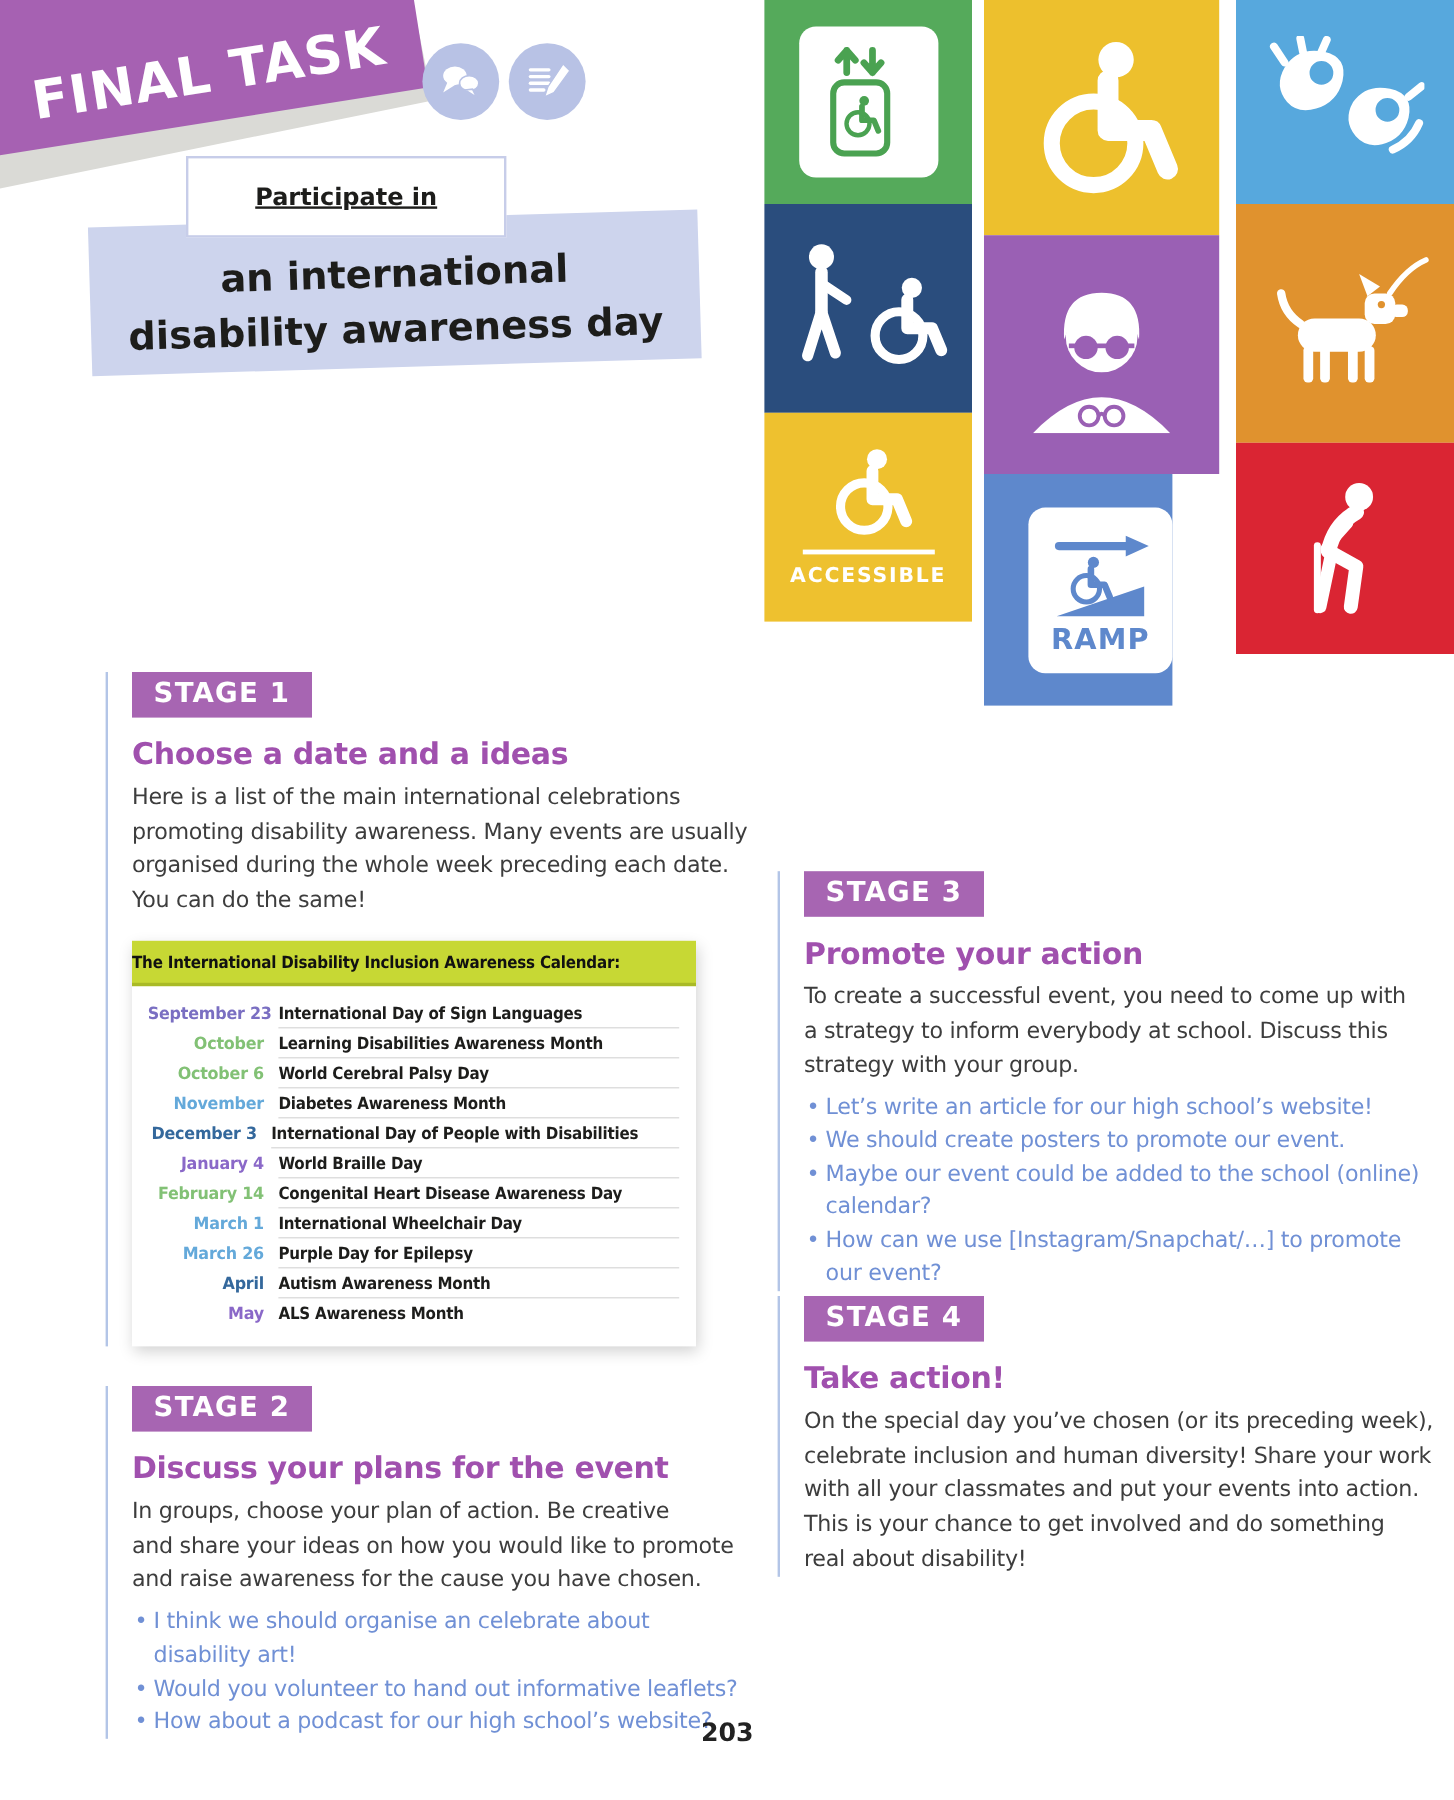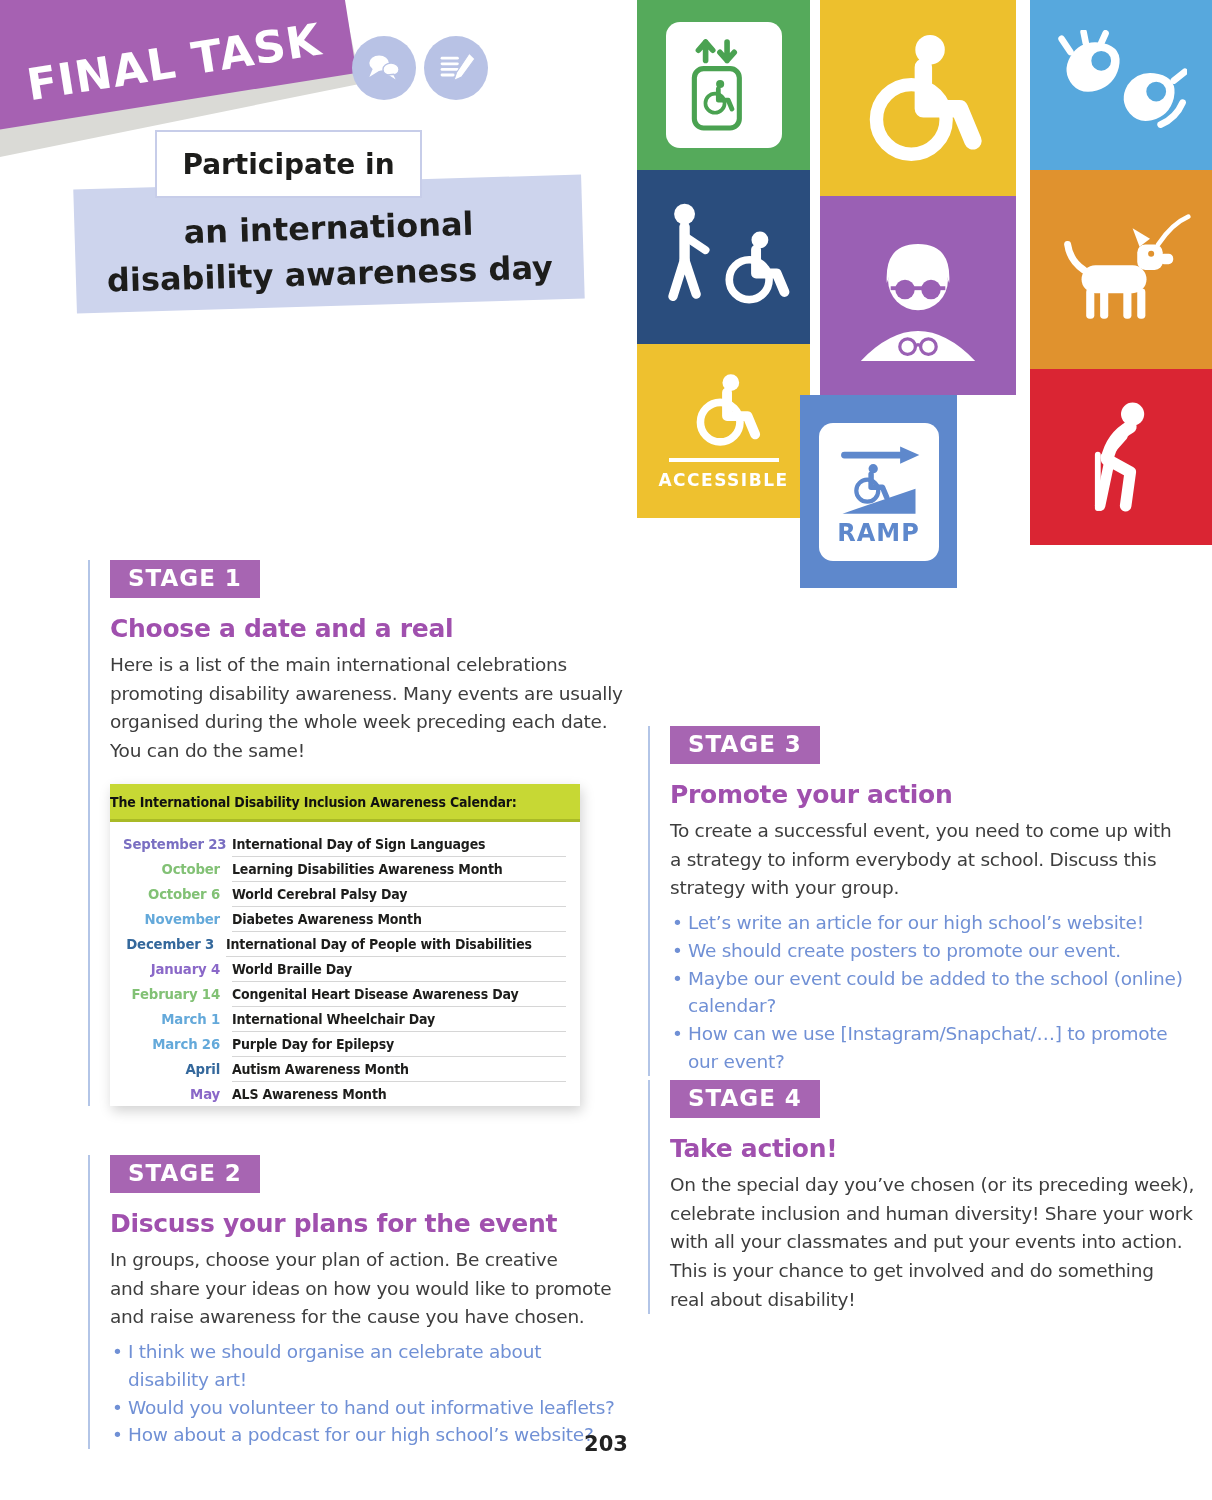--- a/index.html
+++ b/index.html
@@ -10,35 +10,35 @@
   .banner-shadow{position:absolute;left:-30px;top:28px;width:385px;height:95px;background:#dadad6;transform:rotate(-11.5deg);z-index:1;}
   .banner-main{position:absolute;left:-38px;top:-48px;width:385px;height:152px;background:#a661b2;transform:rotate(-9deg);z-index:2;display:flex;align-items:flex-end;}
   .banner-text{color:#fff;font-size:44px;font-weight:800;letter-spacing:1px;padding:0 0 14px 58px;white-space:nowrap;}
 
   .hdr-circle{position:absolute;width:64px;height:64px;border-radius:50%;background:#b8c2e5;display:flex;align-items:center;justify-content:center;z-index:3;}
   #circle-speech{left:352px;top:36px;}
   #circle-write{left:424px;top:36px;}
 
   
   .title-box{position:absolute;left:155px;top:130px;width:263px;height:64px;background:#fff;border:2px solid #c7cde9;z-index:5;display:flex;align-items:center;justify-content:center;}
-  .title-box span{font-size:28px;font-weight:bold;color:#1d1d1b;}
+  .title-box span{font-size:20px;font-weight:bold;color:#1d1d1b;text-decoration:underline;}
   .title-panel{position:absolute;left:75px;top:182px;width:508px;height:124px;background:#cdd4ed;transform:rotate(-1.7deg);z-index:4;display:flex;align-items:center;justify-content:center;}
   .title-main{white-space:pre-line;text-align:center;font-size:32px;line-height:1.45;font-weight:bold;color:#1d1d1b;margin-top:14px;}
 
   
   .intro{position:absolute;left:85px;top:330px;width:560px;font-size:21px;font-weight:600;letter-spacing:-0.3px;color:#a45cb0;line-height:1.58;white-space:pre-line;}
 
   
   .t{position:absolute;display:flex;flex-direction:column;align-items:center;justify-content:center;}
   #tile0{left:637px;top:0;width:173px;height:170px;}
   #tile1{left:637px;top:170px;width:173px;height:174px;}
   #tile2{left:637px;top:344px;width:173px;height:174px;}
   #tile3{left:820px;top:0;width:196px;height:196px;}
   #tile4{left:820px;top:196px;width:196px;height:199px;}
-  #tile5{left:800px;top:395px;width:157px;height:193px;}
+  #tile5{left:820px;top:395px;width:157px;height:193px;align-items:flex-end;}
   #tile6{left:1030px;top:0;width:182px;height:170px;}
   #tile7{left:1030px;top:170px;width:182px;height:199px;}
   #tile8{left:1030px;top:369px;width:182px;height:176px;}
   .white-box{background:#fff;border-radius:14px;display:flex;flex-direction:column;align-items:center;justify-content:center;}
   .elev-box{width:116px;height:126px;}
   .ramp-box{width:120px;height:134px;padding-top:4px;}
   .ramp-label{color:#5e88cc;font-size:24px;font-weight:800;letter-spacing:1px;margin-top:-2px;}
   .acc-line{width:110px;height:3.5px;background:#fff;margin:10px 0 8px;}
   .acc-label{color:#fff;font-size:17px;font-weight:800;letter-spacing:1.5px;}
 
@@ -52,21 +52,21 @@
   .stage-heading{margin:16px 0 8px;font-size:25px;font-weight:800;color:#a050ae;letter-spacing:-0.3px;}
   .stage-body{margin:0;font-size:18.5px;letter-spacing:-0.25px;color:#3d3d3d;line-height:1.55;white-space:pre-line;}
   .bullets{list-style:none;margin:6px 0 0;padding:0;}
   .bullets li{position:relative;padding-left:18px;color:#7090d5;font-size:18.5px;letter-spacing:-0.25px;line-height:1.5;white-space:pre-line;}
   .bullets li::before{content:"•";position:absolute;left:2px;top:0;color:#7090d5;}
 
   
   .calendar{margin-top:18px;width:470px;box-shadow:2px 5px 12px rgba(0,0,0,0.18);}
   .cal-header{background:#c7d834;border-bottom:3px solid #a9ba26;padding:8px 0;}
   .cal-header-text{display:inline-block;transform:scaleX(.9);transform-origin:left center;font-weight:bold;font-size:14px;letter-spacing:-0.2px;white-space:nowrap;color:#111;}
-  .cal-body{background:#fff;padding:10px 14px 0 8px;}
+  .cal-body{background:#fff;padding:10px 14px 16px 8px;}
   .cal-row{display:flex;align-items:baseline;}
   .cal-date{width:102px;text-align:right;margin-right:12px;font-weight:bold;font-size:14px;letter-spacing:-0.2px;padding:2.5px 0;transform:scaleX(.95);transform-origin:right center;white-space:nowrap;}
   .cal-event-wrap{flex:1;border-bottom:1.5px solid #d6d6d6;padding:2.5px 0;}
   .cal-row:last-child .cal-event-wrap{border-bottom:none;}
   .cal-event-text{display:inline-block;transform:scaleX(.9);transform-origin:left center;font-weight:bold;font-size:14px;letter-spacing:-0.2px;color:#1d1d1b;white-space:nowrap;}
 
   .page-num{position:absolute;left:0;right:0;top:1432px;text-align:center;font-size:21px;font-weight:bold;color:#222;}
   .hidden-defs{position:absolute;width:0;height:0;overflow:hidden;}
 </style>
 </head>
@@ -214,21 +214,21 @@
       <path d="M58 24 Q42 33 38 52" stroke="#fff" stroke-width="11" fill="none" stroke-linecap="round"></path>
       <path d="M52 32 L36 50" stroke="#fff" stroke-width="7.5" stroke-linecap="round" fill="none"></path>
       <path d="M38 52 L58 63 L54 92" stroke="#fff" stroke-width="10" fill="none" stroke-linecap="round" stroke-linejoin="round"></path>
       <path d="M40 54 L32 92" stroke="#fff" stroke-width="9" stroke-linecap="round" fill="none"></path>
       <path d="M30 48 V94" stroke="#fff" stroke-width="5" stroke-linecap="round" fill="none"></path>
     </svg>
   </div>
 
   <section class="stage s1">
     <div class="badge">STAGE 1</div>
-    <h2 class="stage-heading">Choose a date and a real</h2>
+    <h2 class="stage-heading">Choose a date and a ideas</h2>
     <p class="stage-body">Here is a list of the main international celebrations
 promoting disability awareness. Many events are usually
 organised during the whole week preceding each date.
 You can do the same!</p>
 
     <div class="calendar">
       <div class="cal-header">
         <span class="cal-header-text">The International Disability Inclusion Awareness Calendar:</span>
       </div>
       <div class="cal-body">

